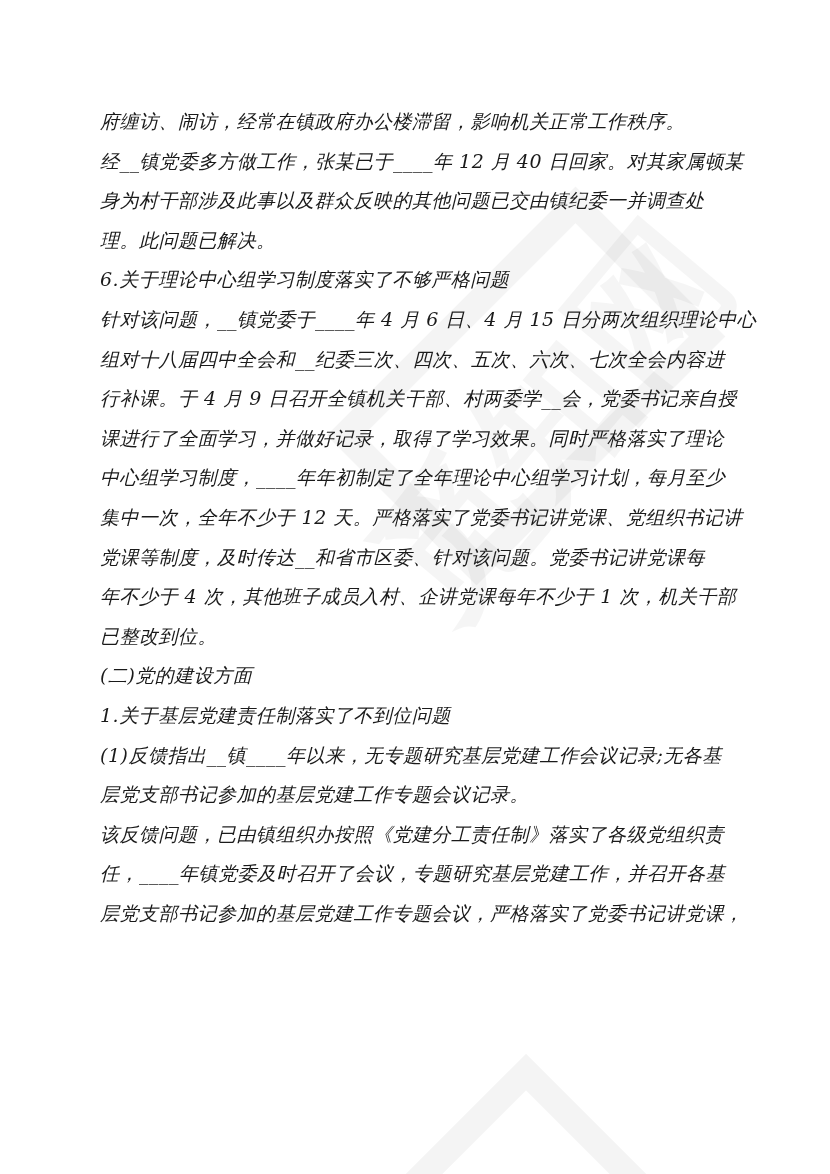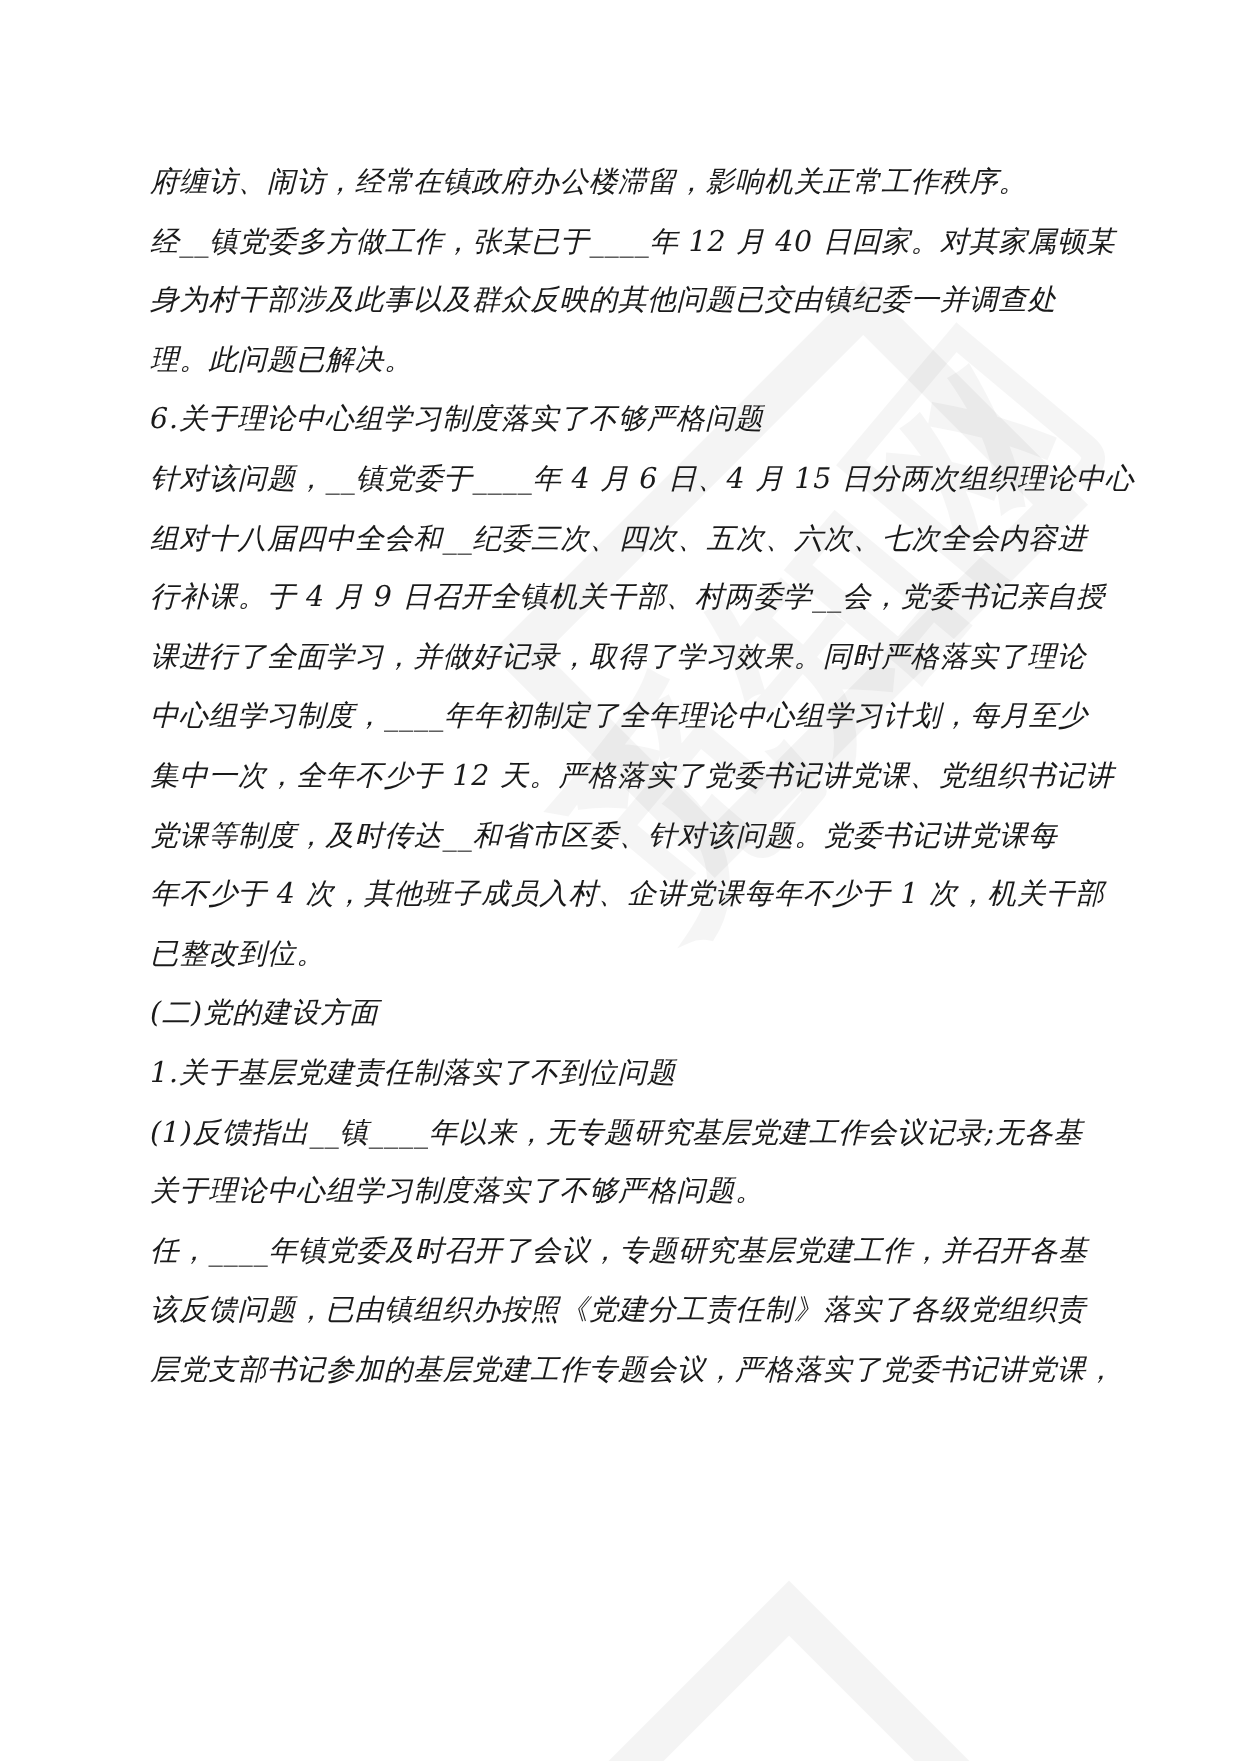--- a/index.html
+++ b/index.html
@@ -78,18 +78,18 @@
     <div class="line">行补课。于 4 月 9 日召开全镇机关干部、村两委学__会，党委书记亲自授</div>
     <div class="line">课进行了全面学习，并做好记录，取得了学习效果。同时严格落实了理论</div>
     <div class="line">中心组学习制度，____年年初制定了全年理论中心组学习计划，每月至少</div>
     <div class="line">集中一次，全年不少于 12 天。严格落实了党委书记讲党课、党组织书记讲</div>
     <div class="line">党课等制度，及时传达__和省市区委、针对该问题。党委书记讲党课每</div>
     <div class="line">年不少于 4 次，其他班子成员入村、企讲党课每年不少于 1 次，机关干部</div>
     <div class="line">已整改到位。</div>
     <div class="line">(二)党的建设方面</div>
     <div class="line">1.关于基层党建责任制落实了不到位问题</div>
     <div class="line">(1)反馈指出__镇____年以来，无专题研究基层党建工作会议记录;无各基</div>
-    <div class="line">关于理论中心组学习制度落实了不够严格问题。</div>
+    <div class="line">层党支部书记参加的基层党建工作专题会议记录。</div>
+    <div class="line">该反馈问题，已由镇组织办按照《党建分工责任制》落实了各级党组织责</div>
     <div class="line">任，____年镇党委及时召开了会议，专题研究基层党建工作，并召开各基</div>
-    <div class="line">该反馈问题，已由镇组织办按照《党建分工责任制》落实了各级党组织责</div>
     <div class="line">层党支部书记参加的基层党建工作专题会议，严格落实了党委书记讲党课，</div>
   </div>
 </div>
 
 </body></html>

